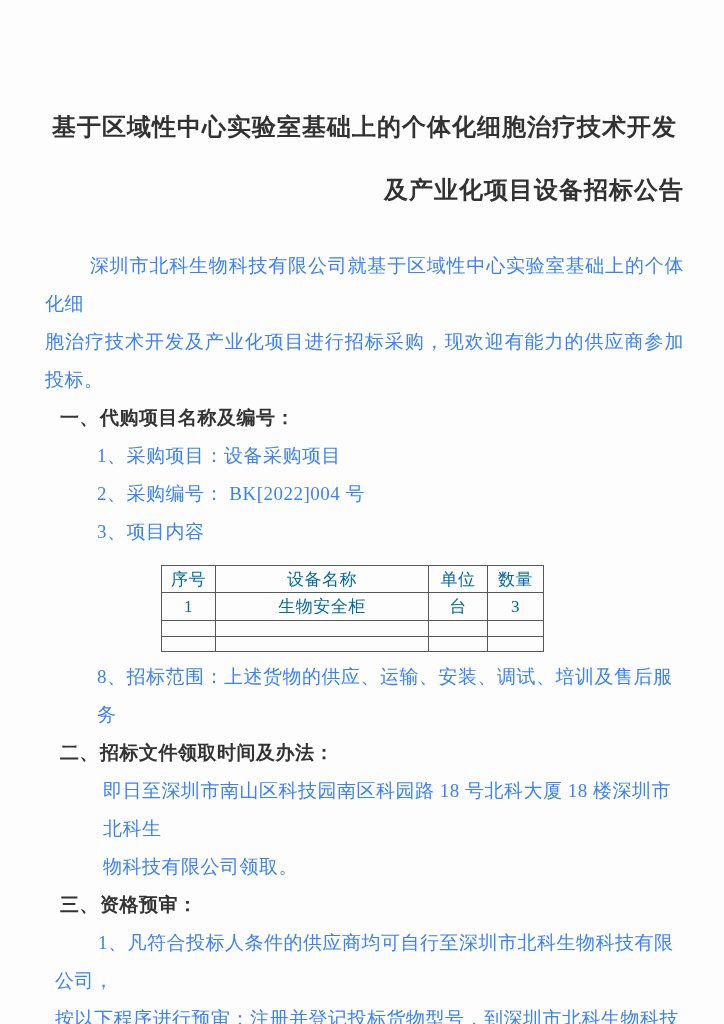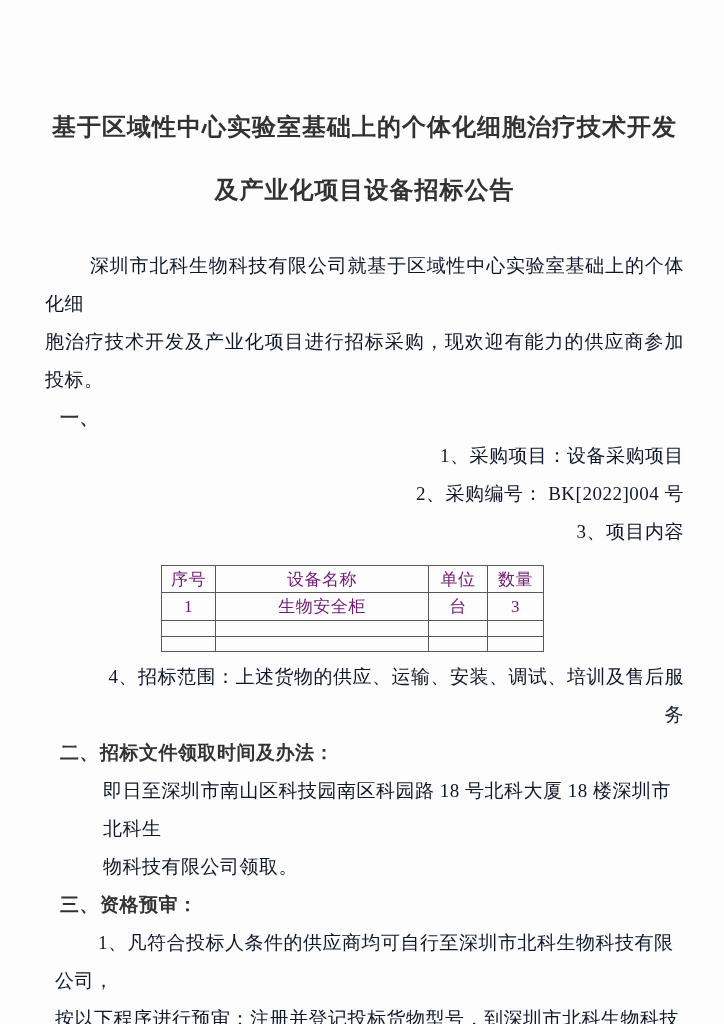--- a/index.html
+++ b/index.html
@@ -18,49 +18,49 @@
 
   .doc-title {
     text-align:center;
     font-size:24px;
     font-weight:700;
     color:#323232;
     letter-spacing:1px;
     line-height:30px;
   }
   .t1 { margin-top:112px; }
-  .t2 { margin-top:33px; }
+  .t2 { margin-top:33px;text-align:right; }
 
   .bodytext {
     font-size:19px;
     line-height:38px;
     letter-spacing:0.5px;
-    color:#0f172a;
+    color:#3b82f6;
   }
   .intro {
     margin-top:42px;
     text-indent:45px;
     white-space:pre-line;
     text-align:justify;
   }
   .sec-heading {
     display:flex;
     font-weight:700;
     color:#333333;
   }
   .sec-num { width:40px; margin-left:15px; flex:none; }
-  .item { margin-left:52px;text-align:right; }
+  .item { margin-left:52px; }
 
   .table-wrap { margin:14px 0 0 116px; }
   table.equip {
     border-collapse:collapse;
     table-layout:fixed;
     width:382px;
     font-size:17px;
-    color:#701a75;
+    color:#0369a1;
     letter-spacing:0.5px;
   }
   table.equip col.c1 { width:54px; }
   table.equip col.c2 { width:213px; }
   table.equip col.c3 { width:59px; }
   table.equip col.c4 { width:56px; }
   table.equip th, table.equip td {
     border:1px solid #585858;
     padding:0;
     font-weight:normal;
@@ -92,20 +92,21 @@
   <div class="content">
 
     <h1 class="doc-title t1">基于区域性中心实验室基础上的个体化细胞治疗技术开发</h1>
     <h1 class="doc-title t2">及产业化项目设备招标公告</h1>
 
     <p class="bodytext intro">深圳市北科生物科技有限公司就基于区域性中心实验室基础上的个体化细
 胞治疗技术开发及产业化项目进行招标采购，现欢迎有能力的供应商参加投标。</p>
 
     <div class="bodytext sec-heading">
       <span class="sec-num">一、</span>
+      <span class="sec-title">代购项目名称及编号：</span>
     </div>
 
     <p class="bodytext item">1、采购项目：设备采购项目</p>
     <p class="bodytext item">2、采购编号： BK[2022]004 号</p>
     <p class="bodytext item">3、项目内容</p>
 
     <div class="table-wrap">
       <table class="equip">
         <colgroup>
             <col class="c1">
@@ -135,21 +136,21 @@
         <tr class="r-empty2">
           <td></td>
           <td></td>
           <td></td>
           <td></td>
         </tr>
       </tbody>
         </table>
     </div>
 
-    <p class="bodytext item after-table">4、招标范围：上述货物的供应、运输、安装、调试、培训及售后服务</p>
+    <p class="bodytext item after-table">8、招标范围：上述货物的供应、运输、安装、调试、培训及售后服务</p>
 
     <div class="bodytext sec-heading">
       <span class="sec-num">二、</span>
       <span class="sec-title">招标文件领取时间及办法：</span>
     </div>
     <p class="bodytext body2">即日至深圳市南山区科技园南区科园路 18 号北科大厦 18 楼深圳市北科生
 物科技有限公司领取。</p>
 
     <div class="bodytext sec-heading">
       <span class="sec-num">三、</span>

